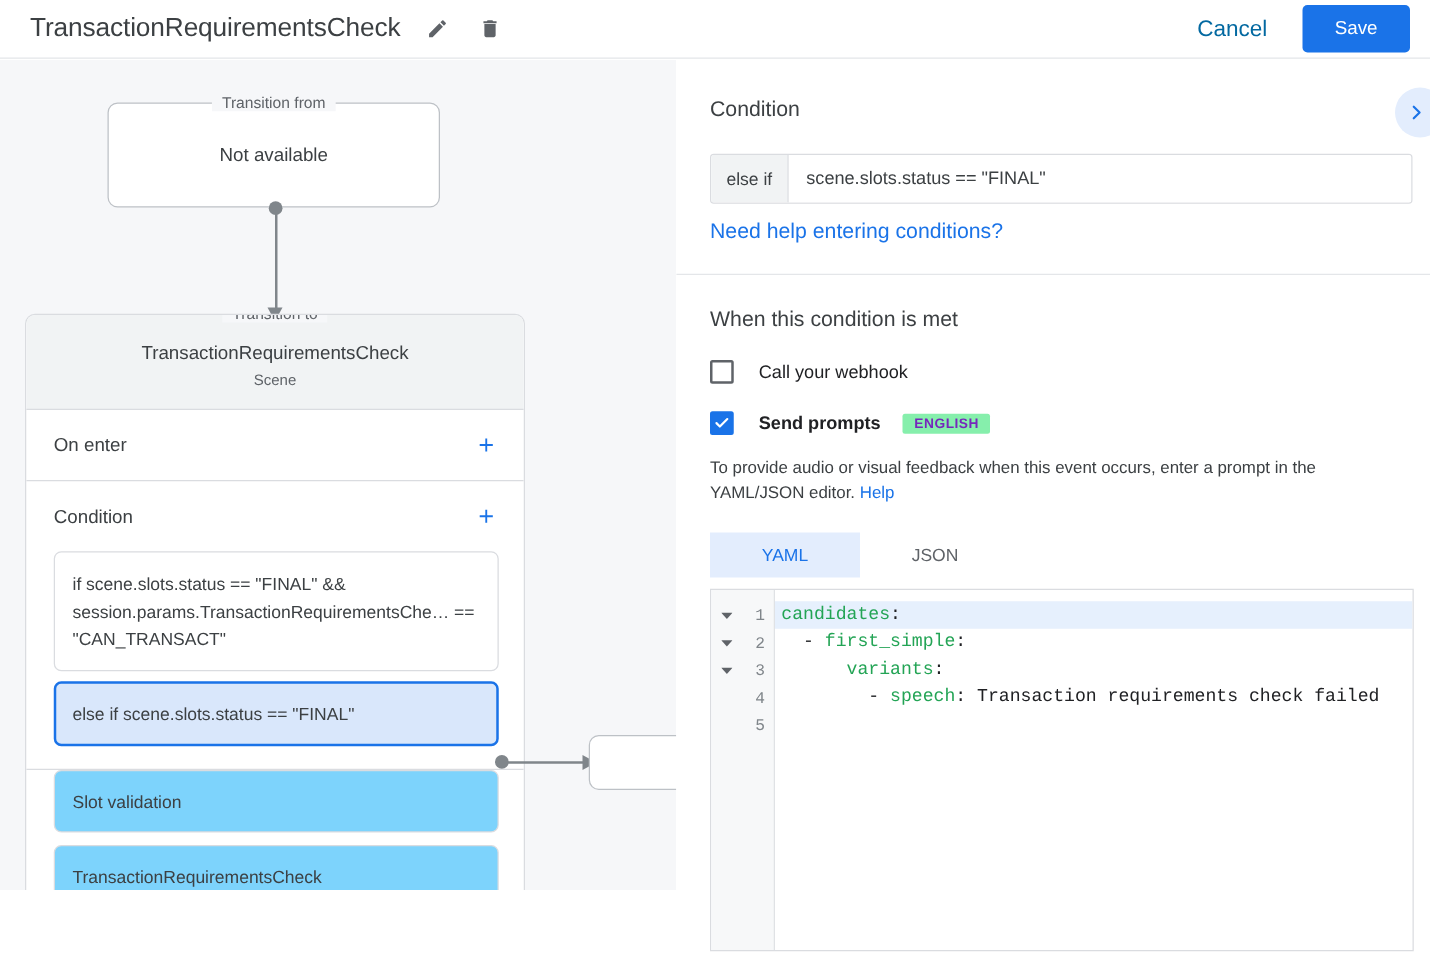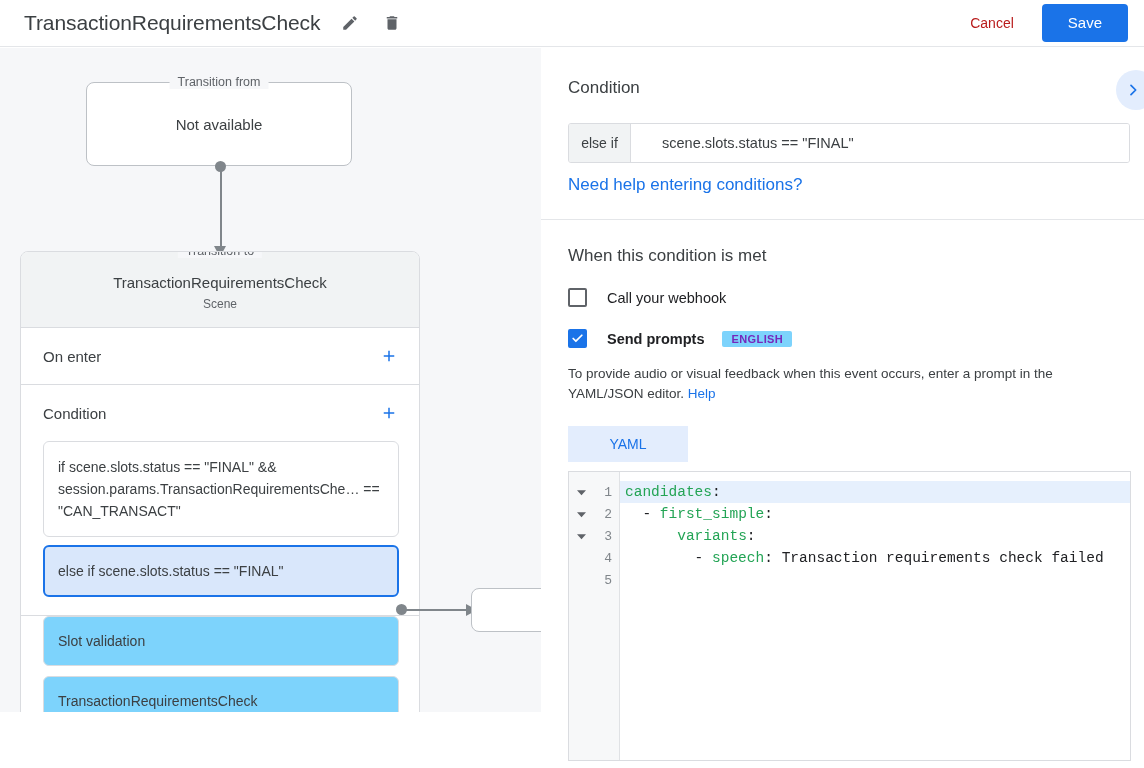--- a/index.html
+++ b/index.html
@@ -38,22 +38,22 @@
   #edit-icon-btn { margin-left: 16px; }
   #delete-icon-btn { margin-left: 14px; }
   .icon-btn svg { fill: #5f6368; }
 
   #topbar-right {
     margin-left: auto;
     display: flex; align-items: center;
     padding-right: 16px;
   }
   #cancel-button {
-    font-size: 14px;
-    color: #b91c1c;
+    font-size: 18px;
+    color: #0369a1;
     background: none; border: none;
     padding: 8px 12px;
     cursor: pointer;
     font-family: inherit;
   }
   #save-button {
     margin-left: 16px;
     font-size: 15px;
     color: #ffffff;
     background: #1a73e8;
@@ -238,21 +238,20 @@
   }
   #expand-chevron-btn svg { stroke: #1a73e8; }
 
   #condition-input-row {
     margin: 25px 14px 0 27px;
     height: 40px;
     display: flex;
     border: 1px solid #dadce0;
     border-radius: 3px;
     overflow: hidden;
-    gap: 17px;
   }
   #condition-prefix {
     width: 62px;
     background: #f1f3f4;
     border-right: 1px solid #dadce0;
     display: flex; align-items: center; justify-content: center;
     font-size: 14px; color: #3c4043;
     flex: none;
   }
   #condition-value {
@@ -299,21 +298,21 @@
   }
   .cbox.checked svg { stroke: #ffffff; }
   .check-label {
     margin-left: 20px;
     font-size: 14.5px;
     color: #202124;
   }
   .check-label.bold { font-weight: bold; }
   #english-badge {
     margin-left: 18px;
-    background: #7dd3fc;
+    background: #86efac;
     color: #7627bb;
     font-size: 11px;
     font-weight: bold;
     letter-spacing: 0.4px;
     padding: 2px 9px;
     border-radius: 2px;
   }
 
   #prompt-desc {
     margin: 16px 27px 0 27px;
@@ -518,20 +517,21 @@
       <span class="check-label bold">Send prompts</span>
       <span id="english-badge">ENGLISH</span>
     </div>
 
     <div id="prompt-desc">
       <span>To provide audio or visual feedback when this event occurs, enter a prompt in the YAML/JSON editor. </span><a id="prompt-help-link">Help</a>
     </div>
 
     <div id="editor-tabs">
       <button class="tab active">YAML</button>
+      <button class="tab">JSON</button>
     </div>
 
     <div id="code-editor">
       <div id="gutter">
         <div class="gutter-row">
           <span class="fold-slot">
               <svg width="9" height="9" viewBox="0 0 10 10">
                 <path d="M0 2.5h10L5 8z"></path>
               </svg>
             </span>

